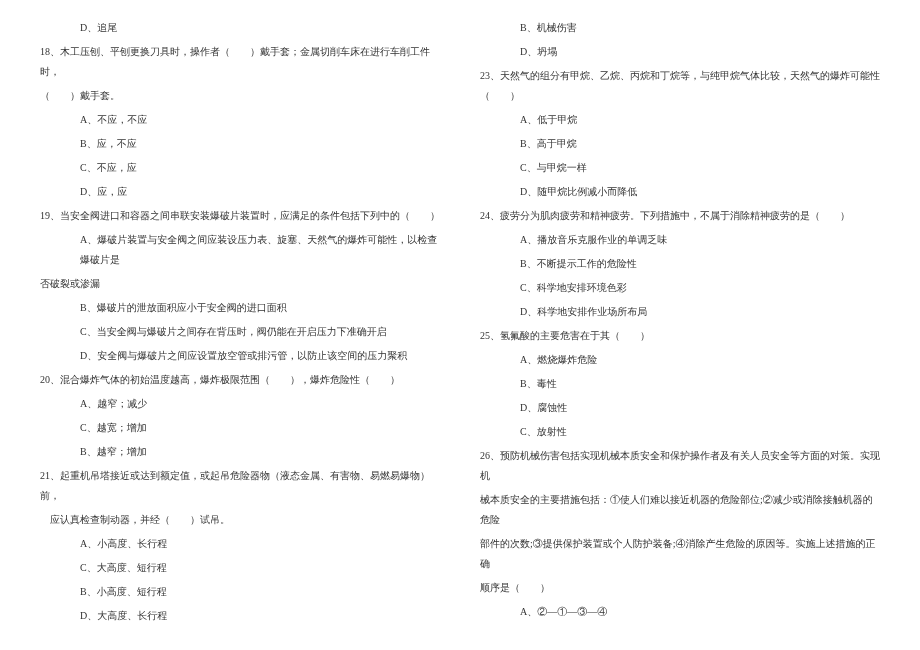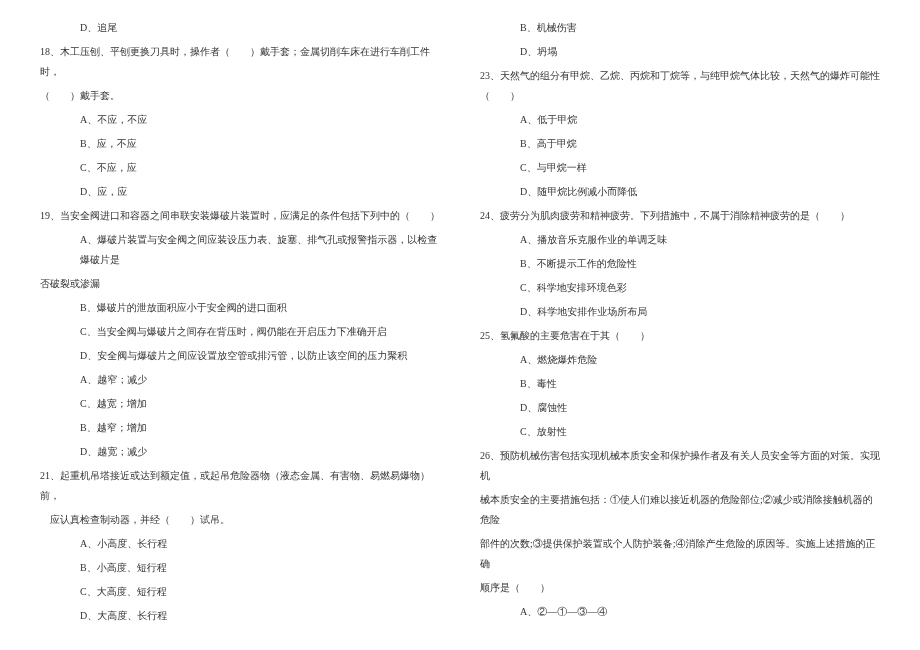--- a/index.html
+++ b/index.html
@@ -43,34 +43,34 @@
 <div class="page-content">
   <div class="column">
     <div class="option-line">D、追尾</div>
     <div class="question-line">18、木工压刨、平刨更换刀具时，操作者（　　）戴手套；金属切削车床在进行车削工件时，</div>
     <div class="question-line">（　　）戴手套。</div>
     <div class="option-line">A、不应，不应</div>
     <div class="option-line">B、应，不应</div>
     <div class="option-line">C、不应，应</div>
     <div class="option-line">D、应，应</div>
     <div class="question-line">19、当安全阀进口和容器之间串联安装爆破片装置时，应满足的条件包括下列中的（　　）</div>
-    <div class="option-line">A、爆破片装置与安全阀之间应装设压力表、旋塞、排气孔或报警指示器，以检查爆破片是</div>
+    <div class="option-line">A、爆破片装置与安全阀之间应装设压力表、旋塞、天然气的爆炸可能性，以检查爆破片是</div>
     <div class="question-line">否破裂或渗漏</div>
     <div class="option-line">B、爆破片的泄放面积应小于安全阀的进口面积</div>
     <div class="option-line">C、当安全阀与爆破片之间存在背压时，阀仍能在开启压力下准确开启</div>
     <div class="option-line">D、安全阀与爆破片之间应设置放空管或排污管，以防止该空间的压力聚积</div>
+    <div class="question-line">20、混合爆炸气体的初始温度越高，爆炸极限范围（　　），爆炸危险性（　　）</div>
     <div class="option-line">A、越窄；减少</div>
     <div class="option-line">C、越宽；增加</div>
     <div class="option-line">B、越窄；增加</div>
-    <div class="option-line">D、越宽；减少</div>
     <div class="question-line">21、起重机吊塔接近或达到额定值，或起吊危险器物（液态金属、有害物、易燃易爆物）前，</div>
     <div class="question-line">　应认真检查制动器，并经（　　）试吊。</div>
     <div class="option-line">A、小高度、长行程</div>
+    <div class="option-line">C、大高度、短行程</div>
     <div class="option-line">B、小高度、短行程</div>
-    <div class="option-line">C、大高度、短行程</div>
     <div class="option-line">D、大高度、长行程</div>
 
   </div>
 
   <div class="column">
     <div class="option-line">B、机械伤害</div>
     <div class="option-line">D、坍塌</div>
     <div class="question-line">23、天然气的组分有甲烷、乙烷、丙烷和丁烷等，与纯甲烷气体比较，天然气的爆炸可能性（　　）</div>
     <div class="option-line">A、低于甲烷</div>
     <div class="option-line">B、高于甲烷</div>

